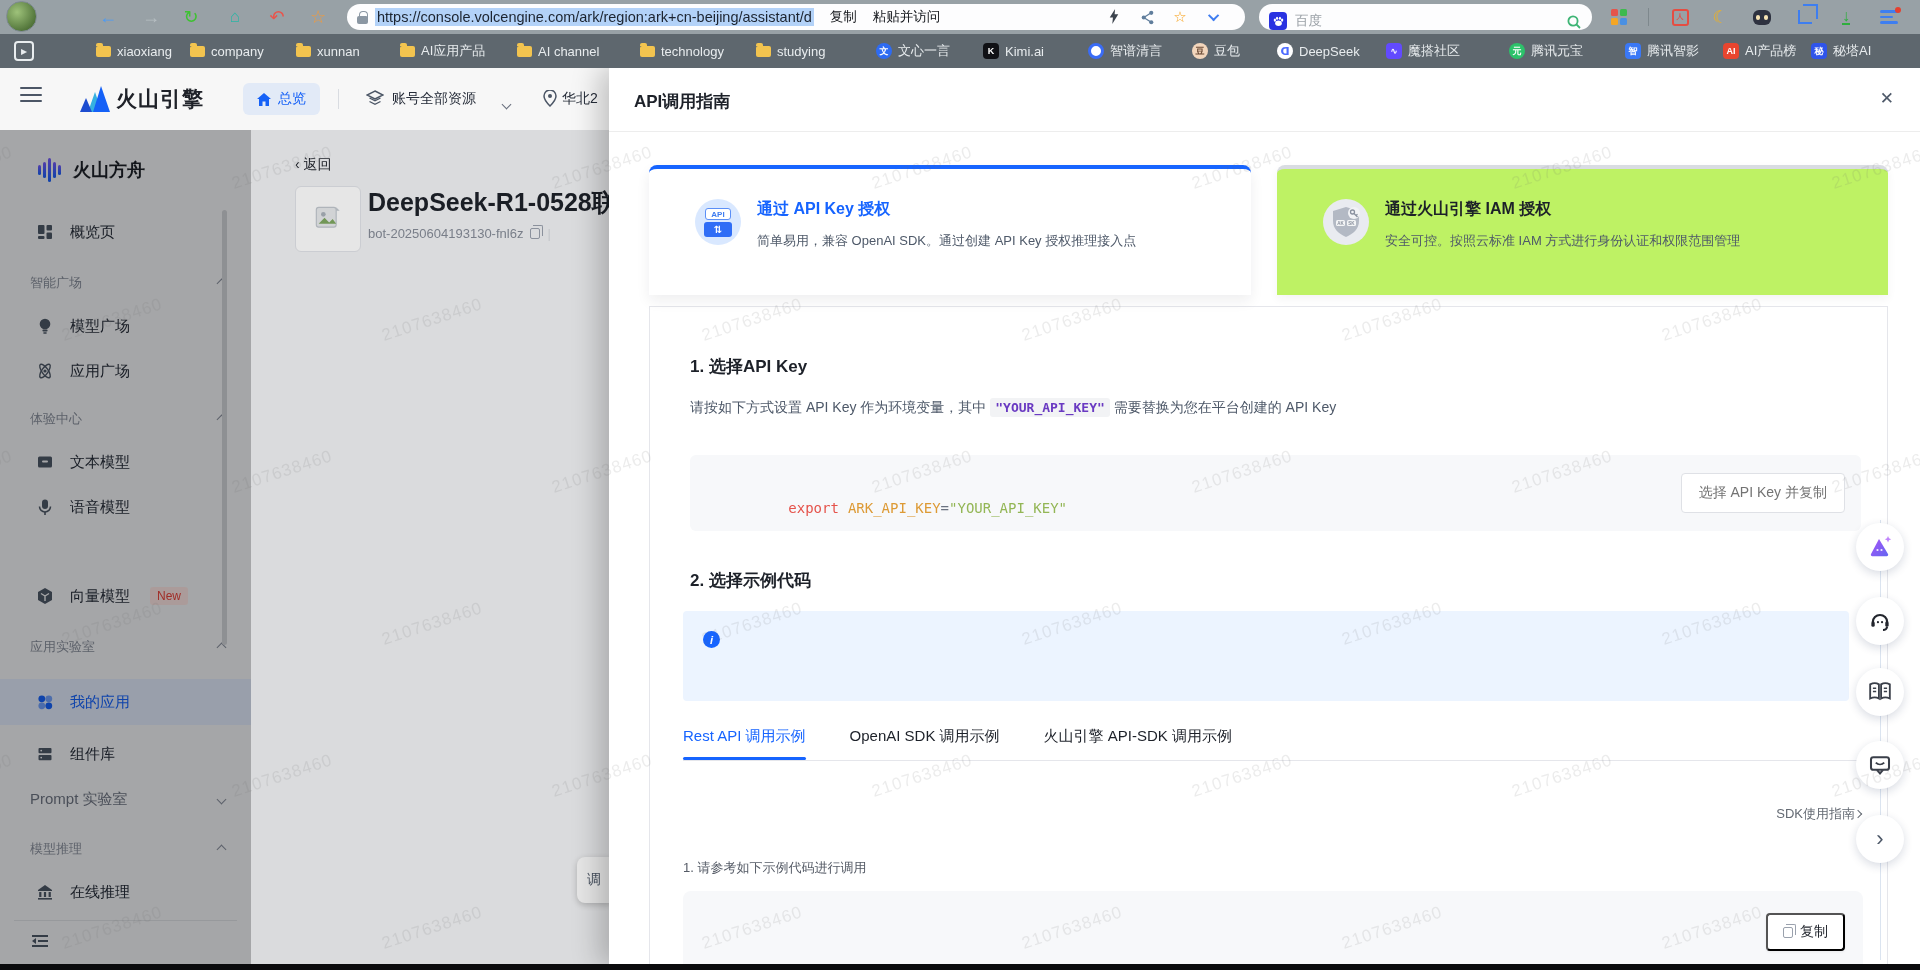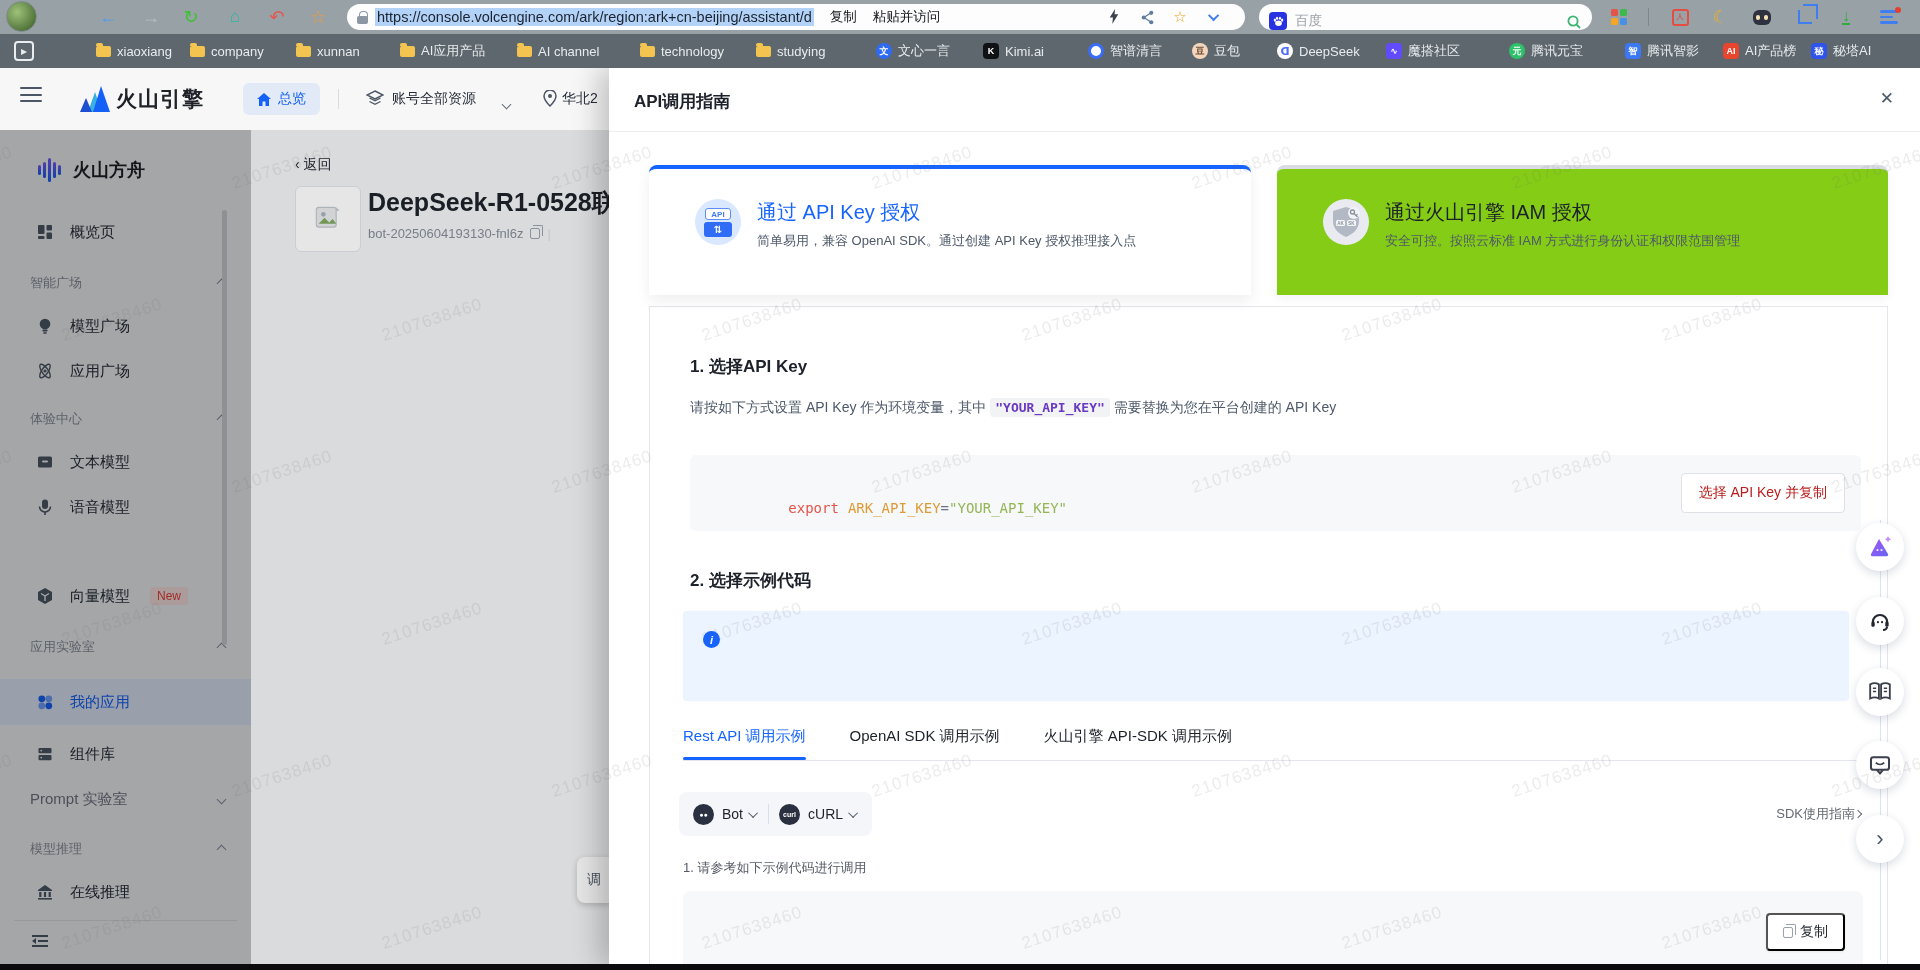--- a/index.html
+++ b/index.html
@@ -97,43 +97,43 @@
 
   
   .drawer{position:absolute;left:609px;top:68px;width:1311px;height:898px;background:#fff;z-index:10;
     box-shadow:-10px 0 26px rgba(0,0,0,.22)}
   .dhead{position:absolute;left:0;top:0;width:100%;height:64px;border-bottom:1px solid #ededed}
   .dtitle{position:absolute;left:25px;top:22px;font-size:17px;font-weight:600;color:#1d2129}
   .dclose{position:absolute;right:26px;top:20px;font-size:17px;color:#4e5969;cursor:pointer}
 
   .card{position:absolute;top:97px;height:130px;border-radius:8px 8px 0 0;cursor:pointer}
   .card1{left:40px;width:602px;background:#fff;border-top:4px solid #1664ff;box-shadow:0 6px 14px rgba(31,35,41,.07);z-index:3}
-  .card2{left:668px;width:611px;background:#84cc16;border-top:4px solid #d9dce2;box-shadow:0 4px 10px rgba(31,35,41,.05)}
+  .card2{left:668px;width:611px;background:#bef264;border-top:4px solid #d9dce2;box-shadow:0 4px 10px rgba(31,35,41,.05)}
   .cicon{position:absolute;left:46px;top:30px;width:46px;height:46px;border-radius:50%}
-  .ctitle{position:absolute;left:108px;top:30px;font-size:20px;font-weight:400}
+  .ctitle{position:absolute;left:108px;top:30px;font-size:16px;font-weight:700}
   .card1 .ctitle{color:#1664ff}
   .card2 .ctitle{color:#1d2129}
   .cdesc{position:absolute;left:108px;top:63px;font-size:13px;color:#4e5969;white-space:nowrap}
   .apitag{position:absolute;left:10px;top:9px;width:26px;height:12px;background:#fff;border:1px solid #5b8ff7;border-radius:3px;
     color:#3f7df0;font-size:8px;font-weight:bold;display:flex;align-items:center;justify-content:center}
   .apitray{position:absolute;left:9px;top:23px;width:28px;height:15px;background:#2f6df6;border-radius:3px;color:#fff;
     font-size:10px;display:flex;align-items:center;justify-content:center;font-weight:bold}
 
   .panel{position:absolute;left:40px;top:238px;width:1239px;height:672px;background:#fff;
     border:1px solid #e5e6eb;border-bottom:none;z-index:2;overflow:hidden}
   .h1{position:absolute;left:40px;font-size:17px;font-weight:700;color:#1d2129}
   .para{position:absolute;left:40px;top:92px;font-size:14px;color:#4e5969}
   .codechip{font-family:"DejaVu Sans Mono",monospace;font-size:13px;color:#6a3ac2;background:#f2f3f5;padding:2px 5px;border-radius:3px;font-weight:bold}
   .codeblock{position:absolute;background:#f7f8fa;border-radius:6px;font-family:"DejaVu Sans Mono",monospace;white-space:pre}
   .cb1{left:40px;top:148px;width:1171px;height:76px;font-size:14px}
   .cb1 .cline{position:absolute;left:14px;top:29px}
   .tok-kw{color:#e5534b}.tok-var{color:#dd9a35}.tok-op{color:#6b7280}.tok-str{color:#93b655}
   .tok-kw{margin-right:9px}
   .selbtn{position:absolute;right:16px;top:18px;height:40px;padding:0 17px;background:#fff;border:1px solid #dfe1e6;border-radius:4px;
-    font-size:14px;color:#b91c1c;display:flex;align-items:center;cursor:pointer;font-family:"Liberation Sans",sans-serif}
+    font-size:14px;color:#737373;display:flex;align-items:center;cursor:pointer;font-family:"Liberation Sans",sans-serif}
   .infobox{position:absolute;left:33px;top:304px;width:1166px;height:90px;background:#ecf4ff;border-radius:4px;
     padding:14px 20px 14px 48px;font-size:14px;color:#23262b;line-height:30px}
   .infoic{position:absolute;left:20px;top:20px;width:17px;height:17px;border-radius:50%;background:#1664ff;color:#fff;
     font-size:11px;font-weight:bold;display:flex;align-items:center;justify-content:center;font-style:italic}
   .tabs{position:absolute;left:33px;top:412px;width:1179px;height:42px;border-bottom:1px solid #e5e6eb;display:flex;gap:44px}
   .tab{font-size:15px;color:#1d2129;cursor:pointer;padding-top:8px;position:relative;white-space:nowrap}
   .tab.active{color:#1664ff;font-weight:500}
   .tab.active::after{content:"";position:absolute;left:0;right:0;bottom:0;height:3px;background:#1664ff;border-radius:2px}
   .pillrow{position:absolute;left:29px;top:484px;height:46px;display:flex;align-items:center}
   .pill{background:#f4f6f9;border-radius:8px;height:44px;display:flex;align-items:center;padding:0 14px;gap:10px}
@@ -576,35 +576,20 @@
       <div class="infobox">
         <span class="infoic">i</span>
       </div>
 
       <div class="tabs">
         <span class="tab active">Rest API 调用示例</span>
         <span class="tab">OpenAI SDK 调用示例</span>
         <span class="tab">火山引擎 API-SDK 调用示例</span>
       </div>
 
-      <div class="pillrow">
-        <div class="pill">
-          <span class="dd">
-            <span class="ddic">●●</span>
-            <span>Bot</span>
-            <span class="ddchev"></span>
-          </span>
-          <span class="pdiv"></span>
-          <span class="dd">
-            <span class="ddic">curl</span>
-            <span>cURL</span>
-            <span class="ddchev"></span>
-          </span>
-        </div>
-      </div>
       <span class="sdkguide">
         <span>SDK使用指南</span>
           <span class="rchev"></span>
       </span>
 
       <div class="note">1. 请参考如下示例代码进行调用</div>
 
       <div class="codeblock cb2">
         <div class="cwrap">
           <div><span class="tok-kw">curl</span><span class="tok-str">'https://ark.cn-beijing.volces.com/api/v3/bots/chat/completions'</span><span class="cont">\</span></div>

